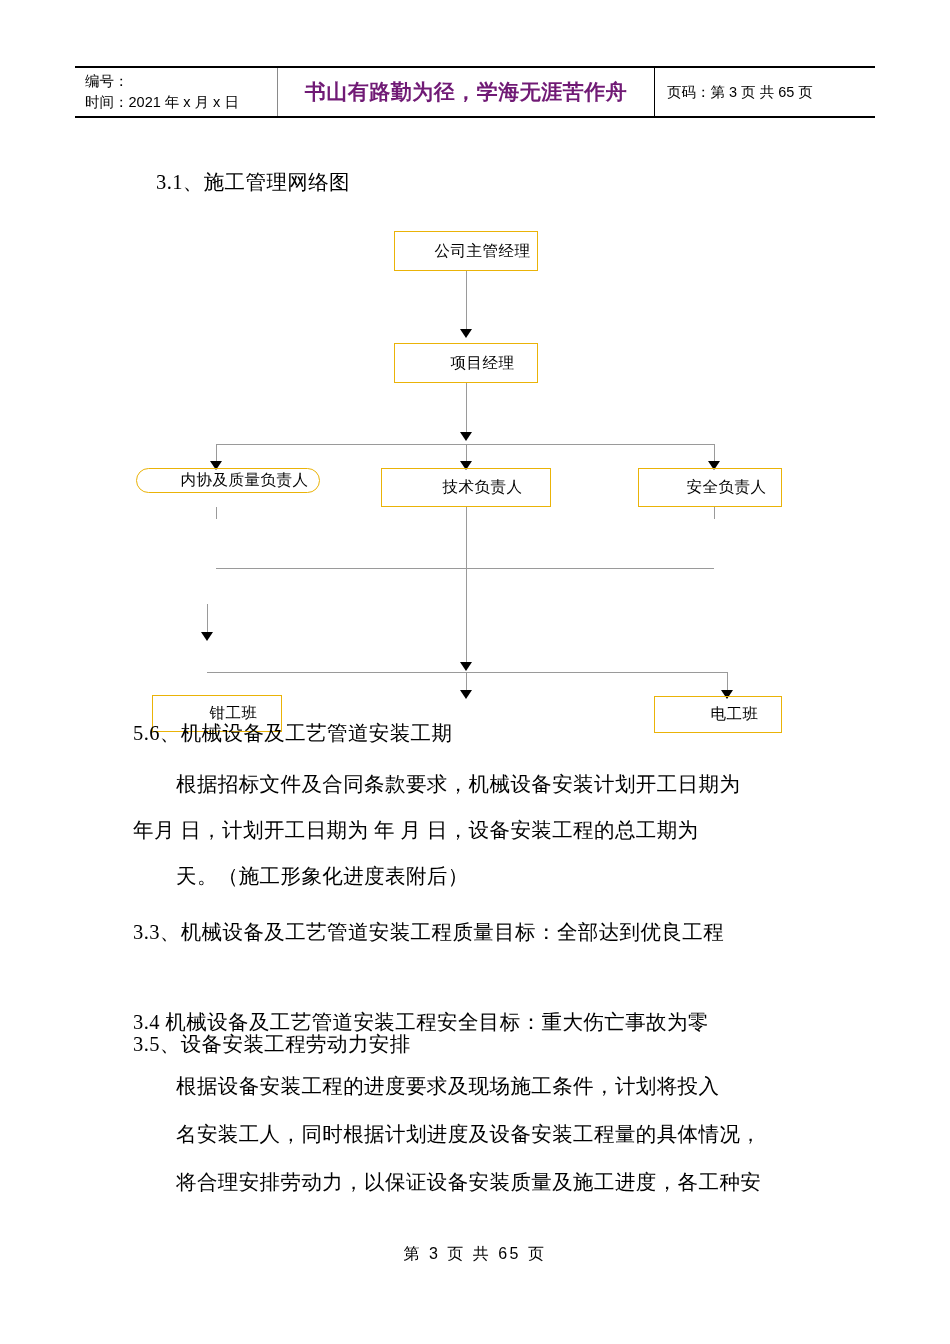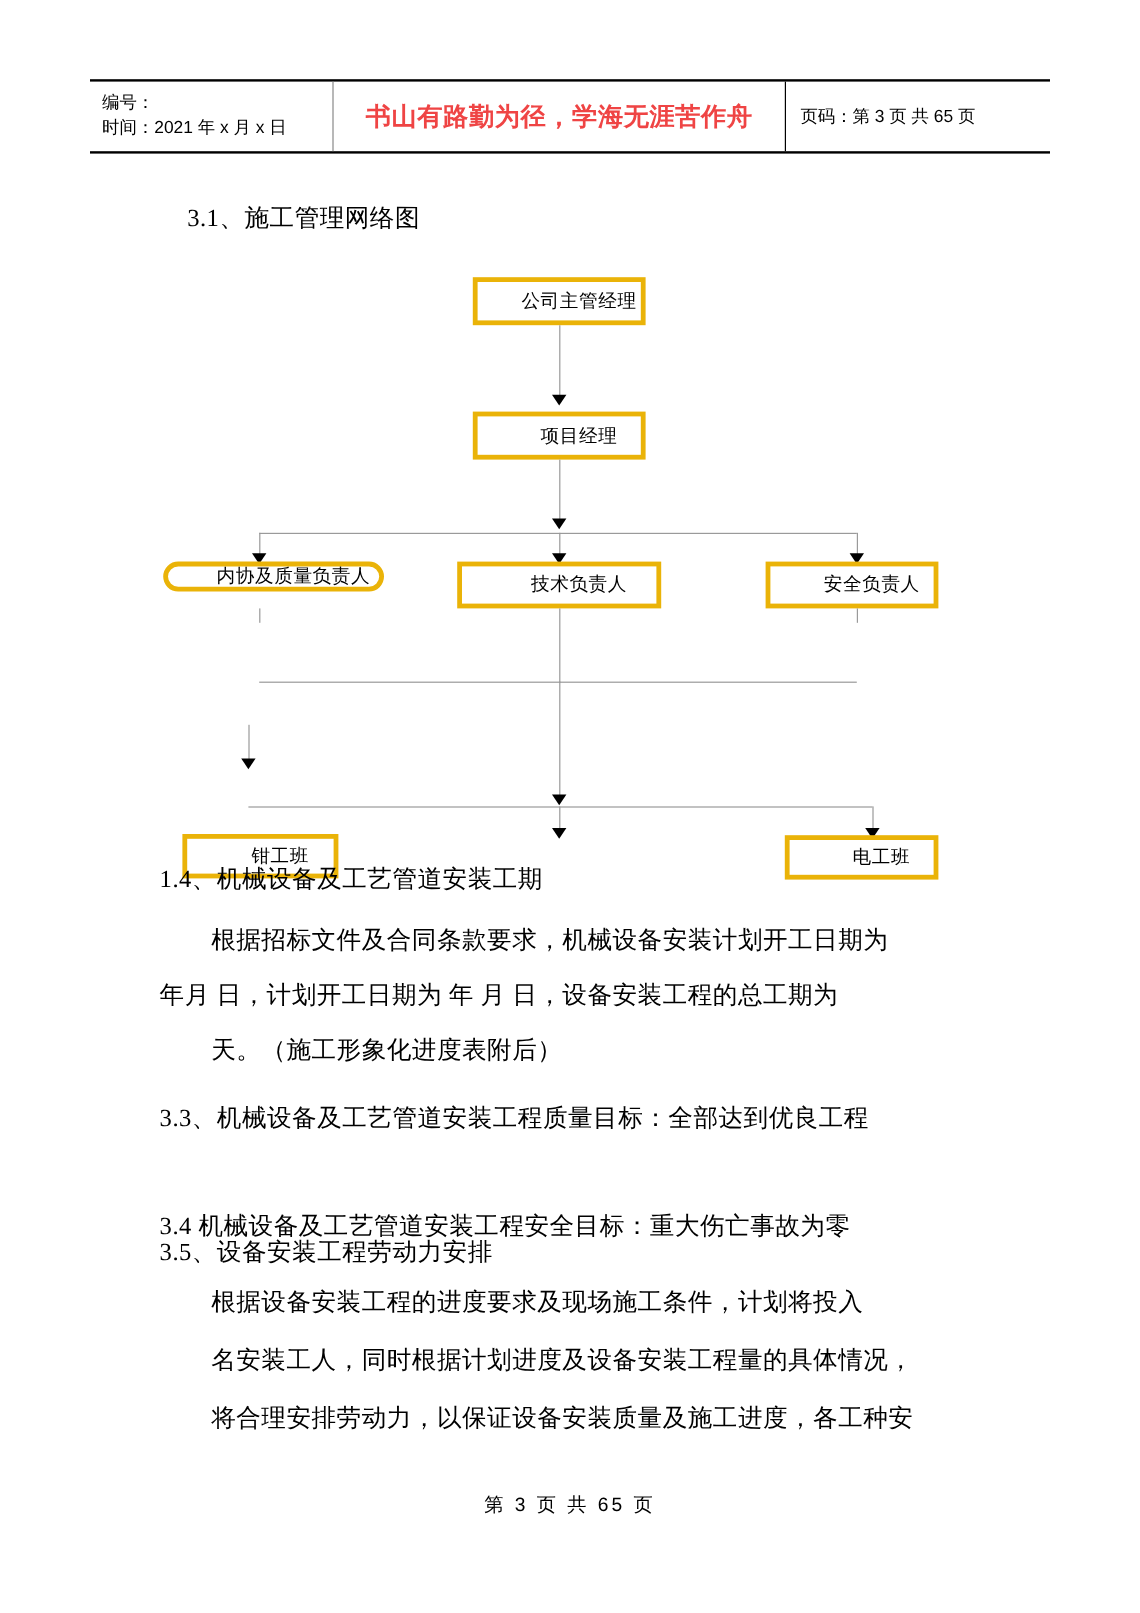--- a/index.html
+++ b/index.html
@@ -15,21 +15,21 @@
     color: #000000;
     overflow: hidden;
   }
 
   
   .header-table {
     position: absolute;
     left: 75px;
     top: 66px;
     width: 800px;
-    height: 62px;
+    height: 52px;
     border-top: 2px solid #000;
     border-bottom: 2px solid #000;
     box-sizing: border-box;
     display: flex;
   }
   .hdr-cell {
     box-sizing: border-box;
     display: flex;
     flex-direction: column;
     justify-content: center;
@@ -49,21 +49,21 @@
     width: 220px;
     padding-left: 12px;
   }
   .hdr-line {
     font-size: 14.5px;
     line-height: 1.45;
     white-space: nowrap;
     font-family: "Liberation Sans", "DejaVu Sans", sans-serif;
   }
   .hdr-slogan {
-    color: #ef4444;
+    color: #701a75;
     font-size: 21px;
     font-weight: bold;
     letter-spacing: 0.5px;
     white-space: nowrap;
     font-family: "Liberation Serif", "DejaVu Serif", serif;
   }
   .hdr-page {
     font-size: 14.5px;
     white-space: nowrap;
     font-family: "Liberation Sans", "DejaVu Sans", sans-serif;
@@ -82,21 +82,21 @@
   .flow {
     position: absolute;
     left: 0;
     top: 0;
     width: 950px;
     height: 1344px;
     pointer-events: none;
   }
   .fbox {
     position: absolute;
-    border: 4px solid #eab308;
+    border: 1px solid #eab308;
     background: transparent;
     display: flex;
     align-items: center;
     justify-content: center;
     font-size: 15.5px;
     letter-spacing: 0.5px;
     box-sizing: border-box;
     white-space: nowrap;
     font-family: "Liberation Serif", "DejaVu Serif", serif;
     padding-left: 33px;
@@ -189,21 +189,21 @@
   <div class="hline" style="left:207px; top:672px; width:520px;"></div>
   <div class="vline" style="left:466px; top:672px; height:22px;"></div>
   <div class="vline" style="left:727px; top:672px; height:22px;"></div>
   <div class="arrow" style="left:460px; top:690px;"></div>
   <div class="arrow" style="left:721px; top:690px;"></div>
 
   <div class="fbox" style="left:152px; top:695px; width:130px; height:37px;">钳工班</div>
   <div class="fbox" style="left:654px; top:696px; width:128px; height:37px;">电工班</div>
 </div>
 
-<div class="doc-text" style="left:133px; top:723px;">1.4、机械设备及工艺管道安装工期</div>
+<div class="doc-text" style="left:133px; top:723px;">5.6、机械设备及工艺管道安装工期</div>
 
 <div class="doc-text" style="left:176px; top:774px;">根据招标文件及合同条款要求，机械设备安装计划开工日期为</div>
 <div class="doc-text" style="left:133px; top:820px;">年月   日，计划开工日期为   年   月   日，设备安装工程的总工期为</div>
 <div class="doc-text" style="left:176px; top:866px;">天。（施工形象化进度表附后）</div>
 
 <div class="doc-text" style="left:133px; top:922px;">3.3、机械设备及工艺管道安装工程质量目标：全部达到优良工程</div>
 <div class="doc-text" style="left:133px; top:978px;margin-top:34px;">3.4 机械设备及工艺管道安装工程安全目标：重大伤亡事故为零</div>
 <div class="doc-text" style="left:133px; top:1034px;">3.5、设备安装工程劳动力安排</div>
 
 <div class="doc-text" style="left:176px; top:1076px;">根据设备安装工程的进度要求及现场施工条件，计划将投入</div>

